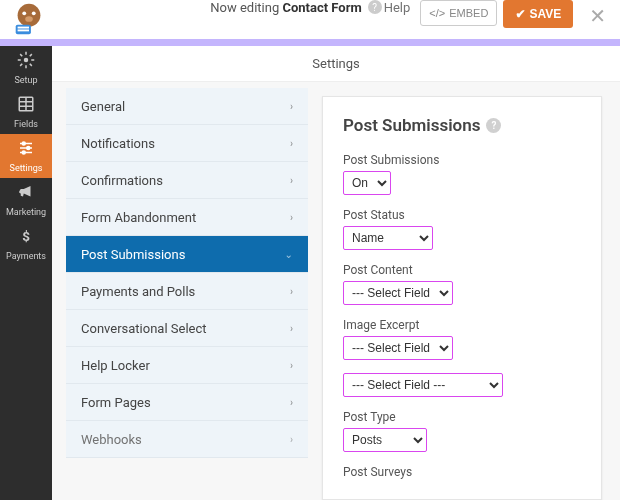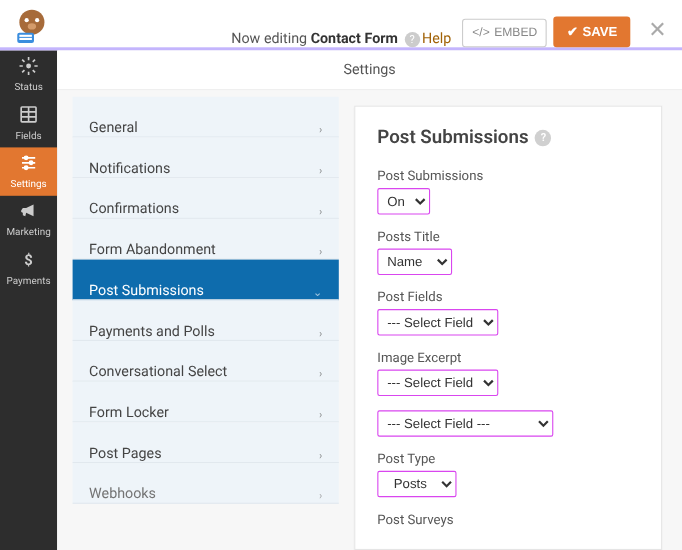--- a/index.html
+++ b/index.html
@@ -1,56 +1,56 @@
 <!DOCTYPE html>
 <html><head>
 <meta charset="utf-8">
 <style>
 * { box-sizing: border-box; margin: 0; padding: 0; }
 body { font-family: -apple-system, BlinkMacSystemFont, "Segoe UI", Roboto, Arial, sans-serif; width: 620px; height: 500px; overflow: hidden; background: #fff; }
 
-.topbar { height: 46px; background: #fff; display: flex; align-items: flex-end; padding: 0 10px; border-bottom: 3px solid #c4b5fd; }
+.topbar { height: 46px; background: #fff; display: flex; align-items: flex-start; padding: 0 10px; border-bottom: 7px solid #c4b5fd; }
 .logo { width: 38px; height: 38px; margin-right: auto; }
 .now-editing { font-size: 13px; color: #555; margin-right: 6px; }
 .now-editing b { color: #333; }
 .help-q { width: 14px; height: 14px; border-radius: 50%; background: #ccc; color: #fff; display: inline-flex; align-items: center; justify-content: center; font-size: 10px; margin-right: 2px; }
-.help-link { font-size: 13px; color: #a16207; margin-right: 10px; text-decoration: none; }
+.help-link { font-size: 13px; color: #737373; margin-right: 10px; text-decoration: none; }
 .embed-btn { font-size: 11px; color: #888; background: #fff; border: 1px solid #ccc; padding: 6px 8px; border-radius: 3px; margin-right: 6px; display: flex; align-items: center; gap: 4px; cursor: pointer; }
 .save-btn { font-size: 12px; color: #fff; background: #e27730; border: none; padding: 7px 12px; border-radius: 3px; margin-right: 12px; cursor: pointer; display: flex; align-items: center; gap: 4px; font-weight: bold; }
 .close-btn { font-size: 20px; color: #aaa; cursor: pointer; padding: 4px; }
 
 .main { display: flex; height: 454px; }
 
 .leftnav { width: 52px; background: #2d2d2d; display: flex; flex-direction: column; }
 .nav-item { height: 44px; display: flex; flex-direction: column; align-items: center; justify-content: center; color: #ccc; cursor: pointer; font-size: 9px; gap: 2px; }
 .nav-item.active { background: #e27730; color: #fff; }
 .nav-icon { font-size: 16px; }
 
 .body { flex: 1; display: flex; flex-direction: column; background: #f7f7f7; }
 .body-header { height: 36px; background: #fff; display: flex; align-items: center; justify-content: center; font-size: 13px; color: #555; border-bottom: 1px solid #eee; }
 
 .cols { flex: 1; display: flex; overflow: hidden; }
 .menu-col { width: 256px; padding: 6px 0 6px 14px; }
-.menu-item { height: 37px; display: flex; align-items: flex-end; padding: 0 15px; font-size: 13px; color: #444; background: #eef4f9; border-bottom: 1px solid #e1e8ee; cursor: pointer; position: relative; }
+.menu-item { height: 37px; display: flex; align-items: center; padding: 0 15px; font-size: 13px; color: #444; background: #eef4f9; border-bottom: 1px solid #e1e8ee; cursor: pointer; position: relative; }
 .menu-item.active { background: #0e6cad; color: #fff; }
 .menu-item.disabled { color: #737373; }
 .menu-chev { margin-left: auto; font-size: 10px; opacity: 0.6; }
 
 .panel-col { flex: 1; padding: 14px 18px 0 14px; overflow-y: auto; }
 .panel { background: #fff; border: 1px solid #e5e5e5; box-shadow: 0 1px 2px rgba(0,0,0,0.08); padding: 18px 20px 0 20px; height: 100%; }
 .panel h2 { font-size: 17px; color: #444; font-weight: 600; display: flex; align-items: center; gap: 6px; margin-bottom: 18px; }
 .h2-q { width: 15px; height: 15px; border-radius: 50%; background: #d0d0d0; color: #fff; display: inline-flex; align-items: center; justify-content: center; font-size: 10px; }
 .field { margin-bottom: 13px; }
 .field label { display: block; font-size: 12px; color: #555; margin-bottom: 4px; }
 .field select { font-size: 12px; padding: 3px 4px; border: 1px solid #d946ef; border-radius: 2px; background: #fff; color: #333; }
 .sel-sm { width: 48px; }
-.sel-md { width: 68px; }
+.sel-md { width: 90px; }
 .sel-lg { width: 110px; }
 .sel-xl { width: 160px; }
-.sel-mdp { width: 72px; text-align: center; }
+.sel-mdp { width: 84px; }
 </style>
 </head>
 <body>
 
 <div class="topbar">
   <div class="logo">
     <svg viewBox="0 0 40 40">
         <circle cx="20" cy="16" r="12" fill="#a76b3a"></circle>
         <circle cx="15" cy="14" r="2" fill="#fff"></circle>
         <circle cx="25" cy="14" r="2" fill="#fff"></circle>
@@ -76,21 +76,21 @@
   <span class="close-btn">✕</span>
 </div>
 
 <div class="main">
   <div class="leftnav" id="leftnav">
       <div class="nav-item">
         <span class="nav-icon"><svg width="18" height="18" viewBox="0 0 24 24" fill="currentColor">
             <circle cx="12" cy="12" r="3"></circle>
             <path d="M12 1v4M12 19v4M4.2 4.2l2.8 2.8M17 17l2.8 2.8M1 12h4M19 12h4M4.2 19.8L7 17M17 7l2.8-2.8" stroke="currentColor" stroke-width="2"></path>
           </svg></span>
-        <span>Status</span>
+        <span>Setup</span>
       </div>
       <div class="nav-item">
         <span class="nav-icon"><svg width="18" height="18" viewBox="0 0 24 24" fill="none" stroke="currentColor" stroke-width="2">
             <rect x="3" y="3" width="18" height="18" rx="1"></rect>
             <line x1="3" y1="9" x2="21" y2="9"></line>
             <line x1="3" y1="15" x2="21" y2="15"></line>
             <line x1="12" y1="3" x2="12" y2="21"></line>
           </svg></span>
         <span>Fields</span>
       </div>
@@ -145,42 +145,42 @@
           </div>
           <div class="menu-item">
             <span>Payments and Polls</span>
             <span class="menu-chev">›</span>
           </div>
           <div class="menu-item">
             <span>Conversational Select</span>
             <span class="menu-chev">›</span>
           </div>
           <div class="menu-item">
-            <span>Form Locker</span>
+            <span>Help Locker</span>
             <span class="menu-chev">›</span>
           </div>
           <div class="menu-item">
-            <span>Post Pages</span>
+            <span>Form Pages</span>
             <span class="menu-chev">›</span>
           </div>
           <div class="menu-item disabled">
             <span>Webhooks</span>
             <span class="menu-chev">›</span>
           </div>
         </div>
       <div class="panel-col">
         <div class="panel">
           <h2>
             <span>Post Submissions</span>
             <span class="h2-q">?</span>
           </h2>
           <div id="fields">
               <div class="field"><label>Post Submissions</label><select class="sel-sm"><option>On</option></select></div>
-              <div class="field"><label>Posts Title</label><select class="sel-md"><option>Name</option></select></div>
-              <div class="field"><label>Post Fields</label><select class="sel-lg"><option>--- Select Field ---</option></select></div>
+              <div class="field"><label>Post Status</label><select class="sel-md"><option>Name</option></select></div>
+              <div class="field"><label>Post Content</label><select class="sel-lg"><option>--- Select Field ---</option></select></div>
               <div class="field"><label>Image Excerpt</label><select class="sel-lg"><option>--- Select Field ---</option></select></div>
               <div class="field"><select class="sel-xl"><option>--- Select Field ---</option></select></div>
               <div class="field"><label>Post Type</label><select class="sel-mdp"><option>Posts</option></select></div>
               <div class="field">
                 <label>Post Surveys</label>
               </div>
             </div>
         </div>
       </div>
     </div>

